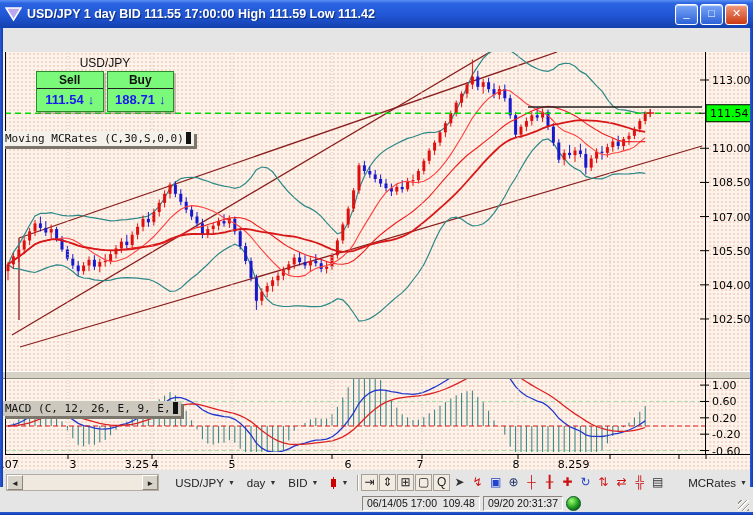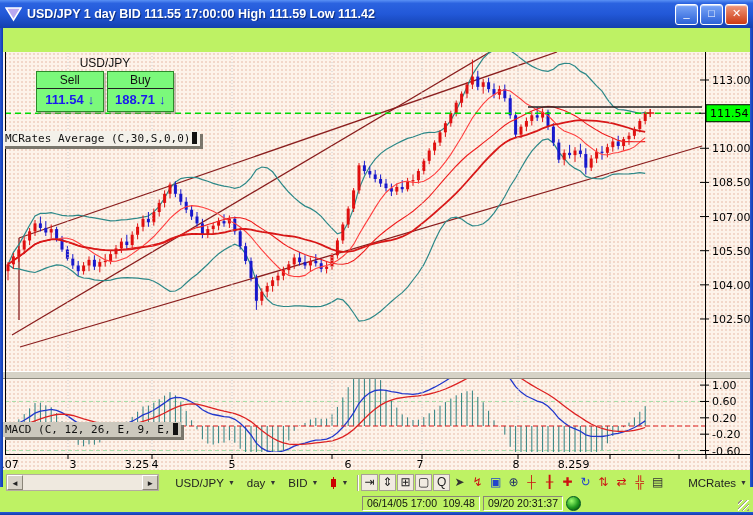--- a/index.html
+++ b/index.html
@@ -1,17 +1,17 @@
 <!DOCTYPE html>
 <html><head>
 <meta charset="utf-8">
 <style>
   html,body{margin:0;padding:0;}
   body{width:753px;height:515px;overflow:hidden;font-family:"Liberation Sans",sans-serif;}
-  .window{position:relative;width:753px;height:515px;background:#bef264;}
+  .window{position:relative;width:753px;height:515px;background:#e5e5e5;}
   
   .wborder{position:absolute;background:linear-gradient(90deg,#2a5ad4,#0f3bb0);z-index:50;pointer-events:none;}
   .wb-left{left:0;top:28;width:3px;height:487px;}
   .wb-right{right:0;top:28;width:3px;height:487px;}
   .wb-bottom{left:0;bottom:0;width:753px;height:3px;background:linear-gradient(180deg,#2a5ad4,#0f3bb0);}
   
   .titlebar{position:absolute;left:0;top:0;width:753px;height:28px;
     background:linear-gradient(180deg,#5a91f5 0%,#2b63e0 12%,#2258d8 50%,#1340ae 100%);
     display:flex;align-items:center;box-sizing:border-box;padding:0 5px;z-index:60;}
   .app-icon{width:17px;height:16px;margin-right:5px;}
@@ -30,28 +30,28 @@
   .chart-area{position:absolute;left:0;top:52px;width:753px;height:418px;
     background-color:#fdf3ea;
     background-image:radial-gradient(#f2d7c9 0.8px,transparent 0.9px);
     background-size:4px 4px;}
   #chart-svg{position:absolute;left:0;top:0;}
   
   .sb-panel{position:absolute;left:36px;top:4px;width:138px;z-index:10;}
   .sb-pair{text-align:center;font-size:12px;color:#111;margin-bottom:1px;}
   .sb-row{display:flex;gap:3px;}
   .sb-box{flex:1;background:#7bf97b;border:1px solid #2a8a2a;box-shadow:2px 2px 0 rgba(130,120,105,.45);}
-  .sb-head{text-align:center;font-size:12px;color:#111;border-bottom:1px solid #222;padding:1px 0;}
+  .sb-head{text-align:center;font-size:12px;color:#111;border-bottom:1px solid #222;padding:1px 0;font-weight:bold;}
   .sb-val{display:flex;align-items:center;justify-content:center;gap:4px;font-size:13px;font-weight:bold;color:#1a1aee;padding:3px 0 4px;}
   .sb-arrow{font-size:13px;color:#1515ee;}
   
   .ind-label{position:absolute;left:2px;font-family:"DejaVu Sans Mono",monospace;font-size:11px;color:#111;
     padding:1px 3px;box-shadow:3px 3px 0 #7a766c;z-index:10;white-space:pre;}
   .ma-label{top:79px;background:#f4f1ea;}
-  .macd-label{top:370px;background:#ccc8bd;}
+  .macd-label{top:349px;background:#ccc8bd;}
   .cursor-block{display:inline-block;width:5px;height:12px;background:#111;margin-left:2px;vertical-align:-2px;}
   
   .toolbar{position:absolute;left:0;top:470px;width:753px;height:25px;display:flex;align-items:center;z-index:40;font-size:11.5px;color:#222;}
   .hscroll{margin-left:6px;width:200px;height:17px;display:flex;background:#efe9df;border:1px solid #b5ad9f;box-sizing:border-box;}
   .sb-btn2{width:16px;height:15px;background:#d8d3c8;border:1px solid;border-color:#fff #8a8578 #8a8578 #fff;
     font-size:8px;line-height:15px;text-align:center;color:#222;box-sizing:border-box;}
   .sb-track{flex:1;}
   .combo{display:flex;align-items:center;gap:4px;padding:0 6px;white-space:nowrap;cursor:default;}
   .dd{font-size:7px;color:#333;}
   .tsep{width:1px;height:16px;background:#aaa192;box-shadow:1px 0 0 #fff;margin:0 3px;}
@@ -555,21 +555,21 @@
         <div class="sb-box">
           <div class="sb-head">Buy</div>
           <div class="sb-val">
             <span>188.71</span>
             <span class="sb-arrow">↓</span>
           </div>
         </div>
       </div>
     </div>
 
-    <div class="ind-label ma-label"><span>MCRates Average (C,30,S,0,0)</span><span class="cursor-block"></span></div>
+    <div class="ind-label ma-label"><span>Moving MCRates (C,30,S,0,0)</span><span class="cursor-block"></span></div>
     <div class="ind-label macd-label"><span>MACD (C, 12, 26, E, 9, E,</span><span class="cursor-block"></span></div>
   </div>
 
   <div class="toolbar">
     <div class="hscroll">
       <div class="sb-btn2">◄</div>
       <div class="sb-track"></div>
       <div class="sb-btn2">►</div>
     </div>
     <div class="combo" style="margin-left:10px">

